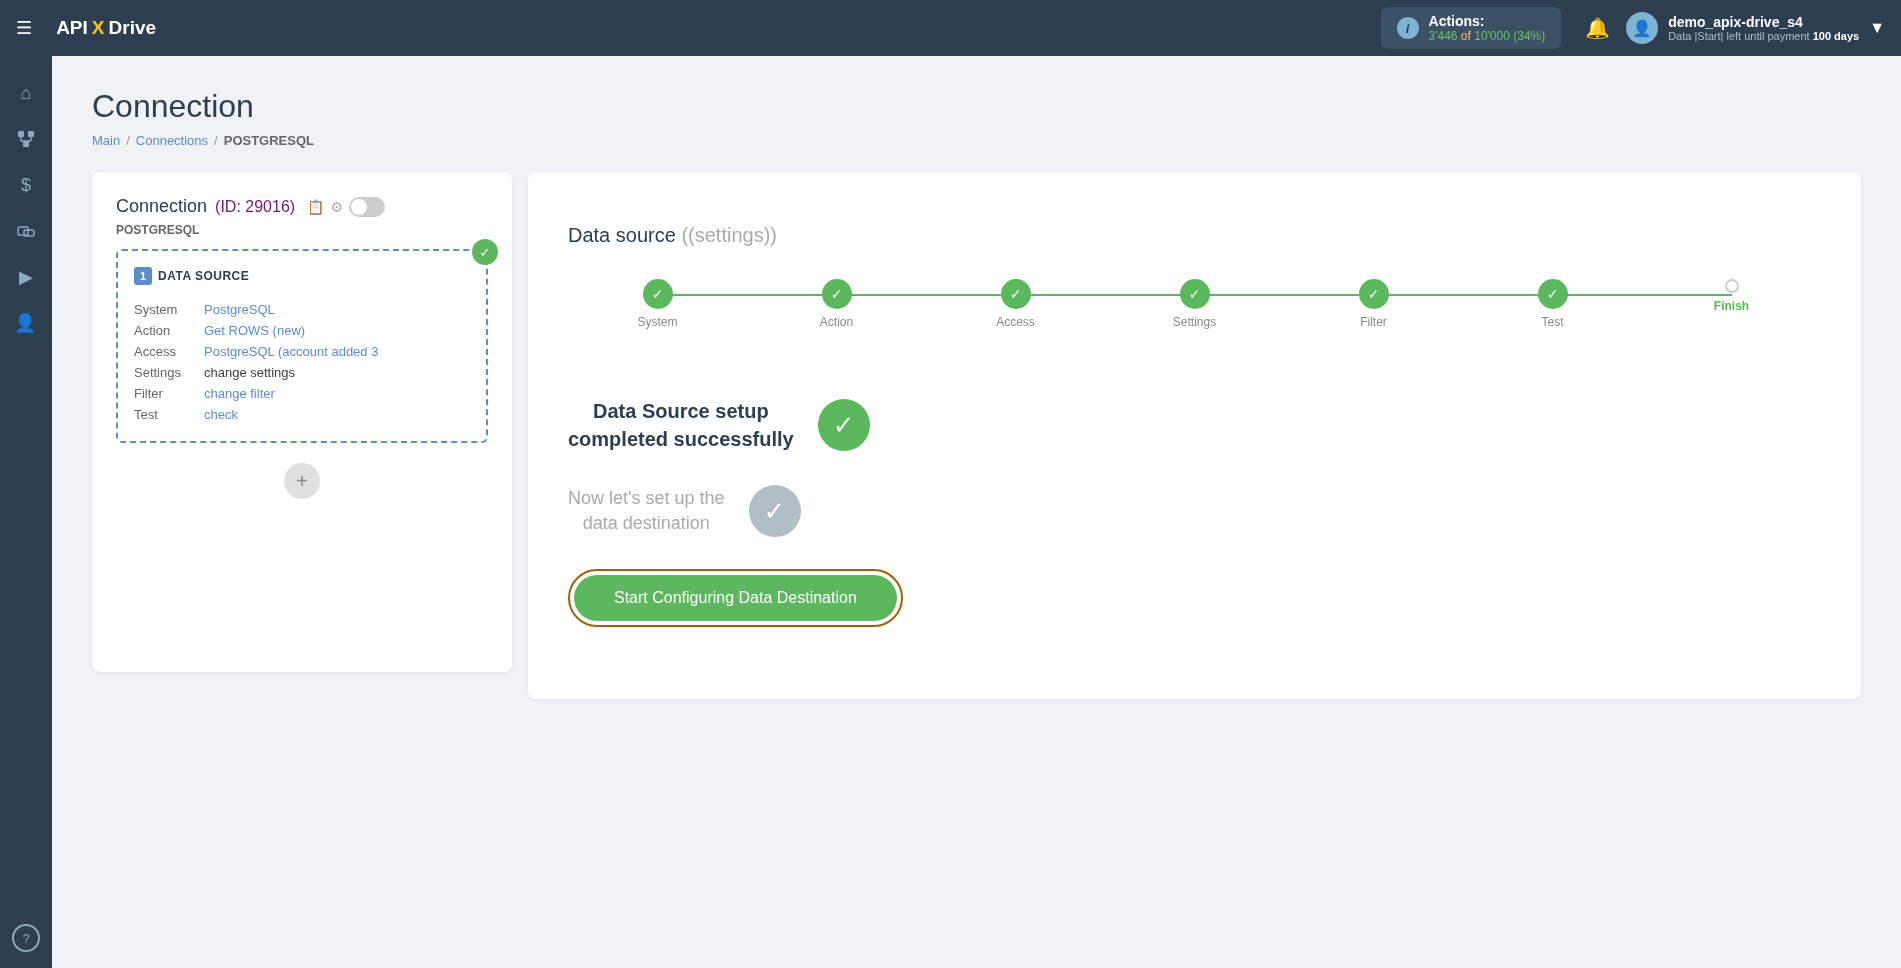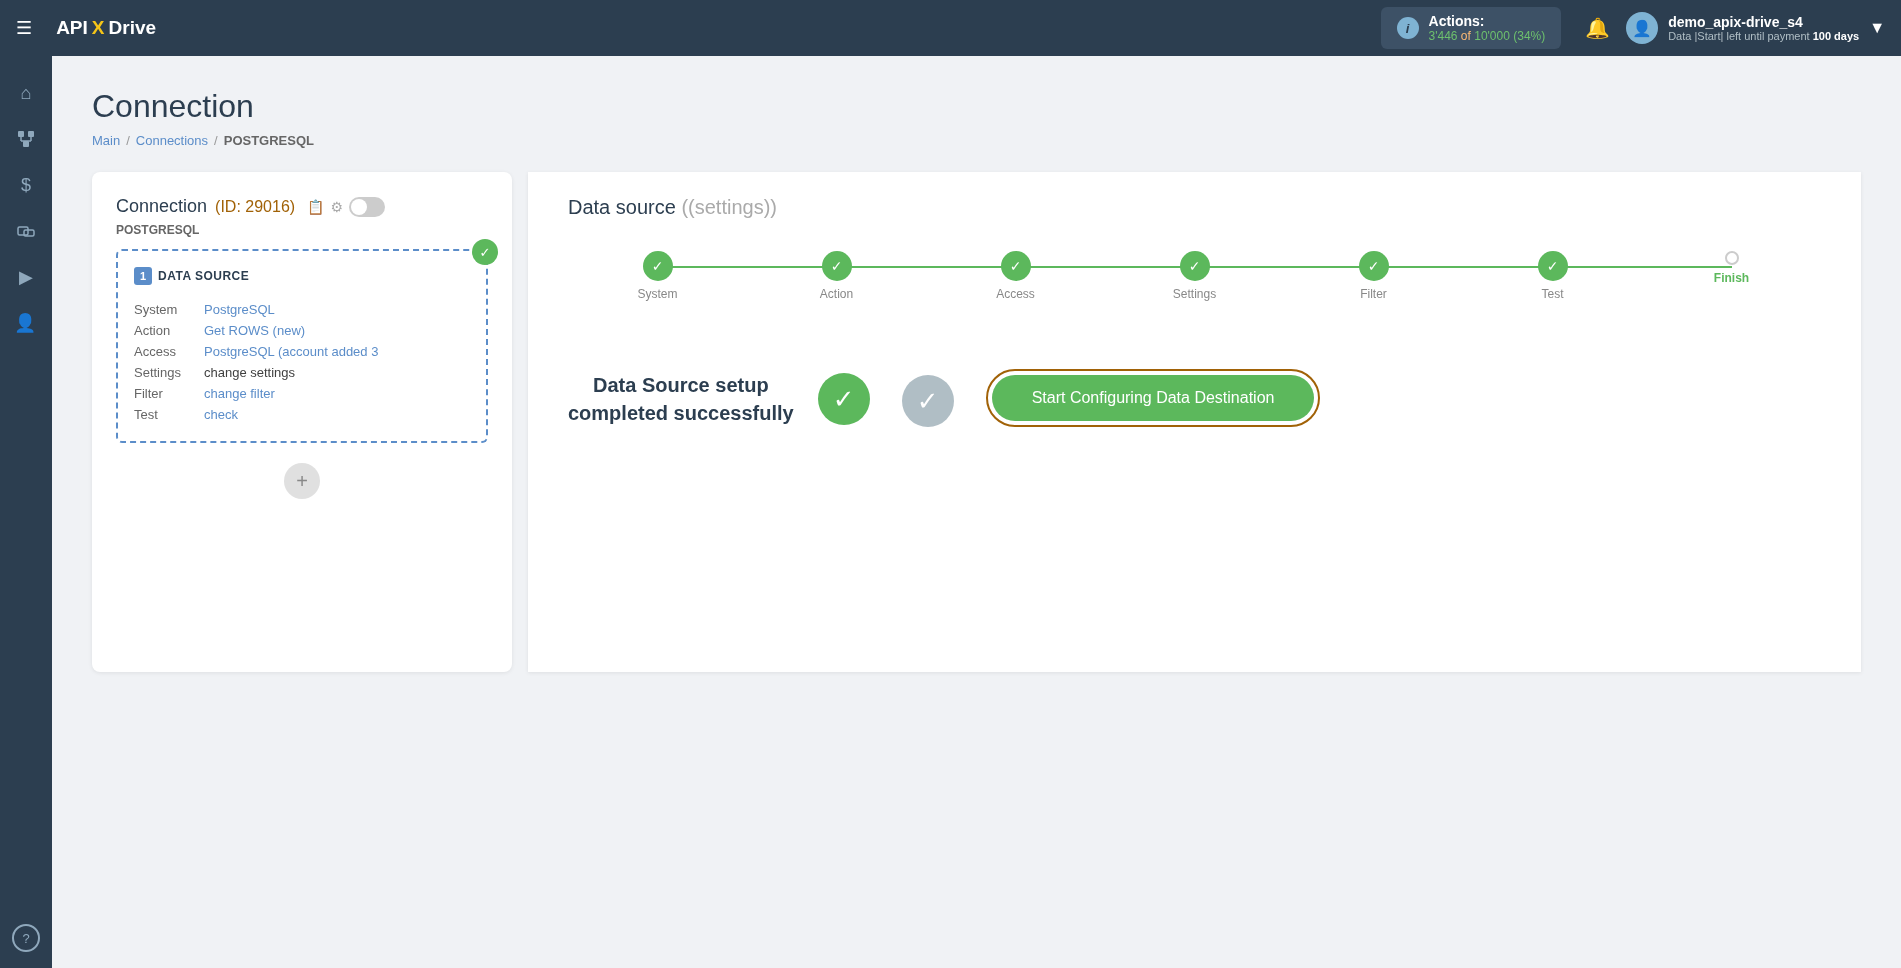--- a/index.html
+++ b/index.html
@@ -155,21 +155,21 @@
 
     .card-header {
       font-size: 18px;
       font-weight: 500;
       color: #2c3e50;
       margin-bottom: 6px;
       display: flex;
       align-items: center;
       gap: 8px;
     }
-    .card-header .id-text { font-weight: 400; color: #a16207; font-size: 16px; }
+    .card-header .id-text { font-weight: 400; color: #701a75; font-size: 16px; }
     .card-header-icons { display: flex; align-items: center; gap: 6px; margin-left: 4px; }
     .icon-btn {
       color: #aaa;
       cursor: pointer;
       font-size: 14px;
     }
     .toggle {
       width: 36px;
       height: 20px;
       border-radius: 10px;
@@ -260,22 +260,22 @@
       justify-content: center;
       font-size: 20px;
       color: #888;
       cursor: pointer;
       margin: 20px auto 0;
     }
 
     
     .right-card {
       background: white;
-      border-radius: 0;
-      padding: 24px 40px;
+      border-radius: 7px;
+      padding: 52px 40px;
       flex: 1;
       min-height: 500px;
       box-shadow: 0 1px 4px rgba(0,0,0,0.08);
     }
 
     .right-card-title {
       font-size: 20px;
       font-weight: 500;
       color: #2c3e50;
       margin-bottom: 32px;
@@ -329,22 +329,22 @@
       width: 100%;
       height: 2px;
       background: #ccc;
       z-index: 0;
     }
     .step-line.done { background: #5cb85c; }
 
     
     .success-section {
       display: flex;
-      flex-direction: row;
-      align-items: flex-end;
+      flex-direction: column;
+      align-items: flex-start;
       gap: 32px;
       padding: 20px 0;
     }
     .success-row {
       display: flex;
       align-items: center;
       gap: 24px;
     }
     .success-text {
       font-size: 20px;
@@ -550,20 +550,21 @@
               <div class="step-label active">Finish</div>
             </div>
           </div>
 
         <div class="success-section">
           <div class="success-row">
             <div class="success-text">Data Source setup<br>completed successfully</div>
             <div class="success-check">✓</div>
           </div>
           <div class="success-row">
+            <div class="success-text muted">Now let's set up the<br>data destination</div>
             <div class="success-check gray">✓</div>
           </div>
           <div class="cta-wrapper">
             <button class="cta-btn">Start Configuring Data Destination</button>
           </div>
         </div>
       </div>
     </div>
   </div>
 </div>

